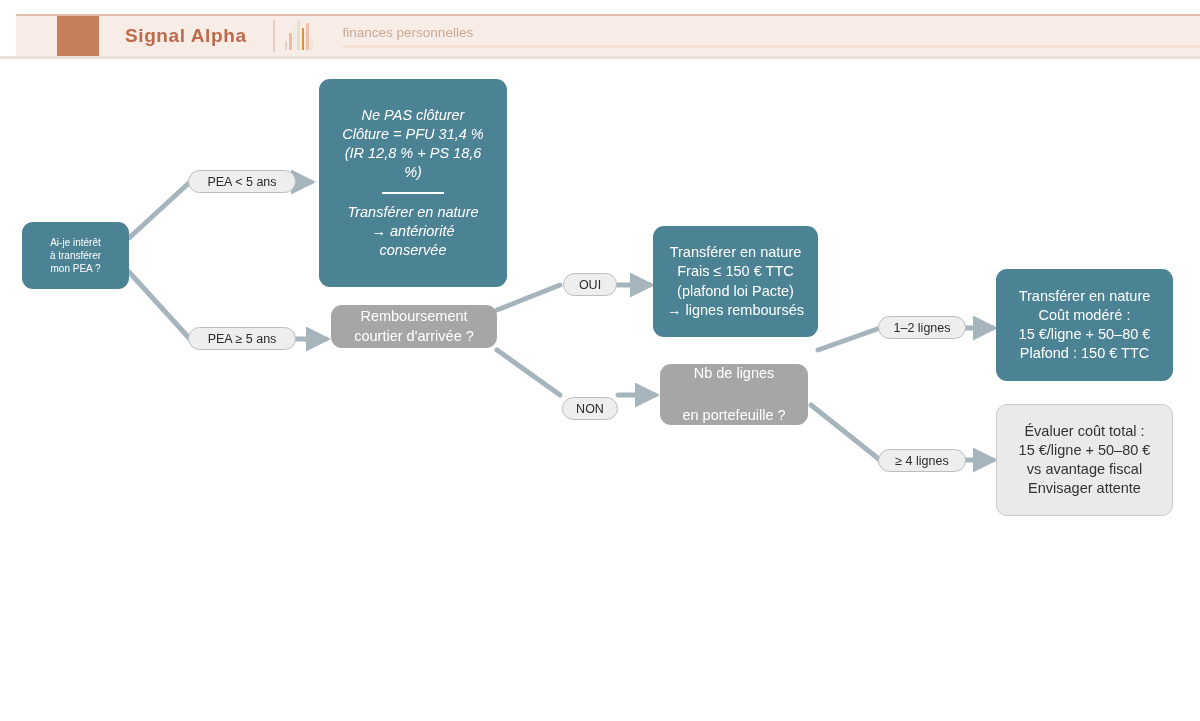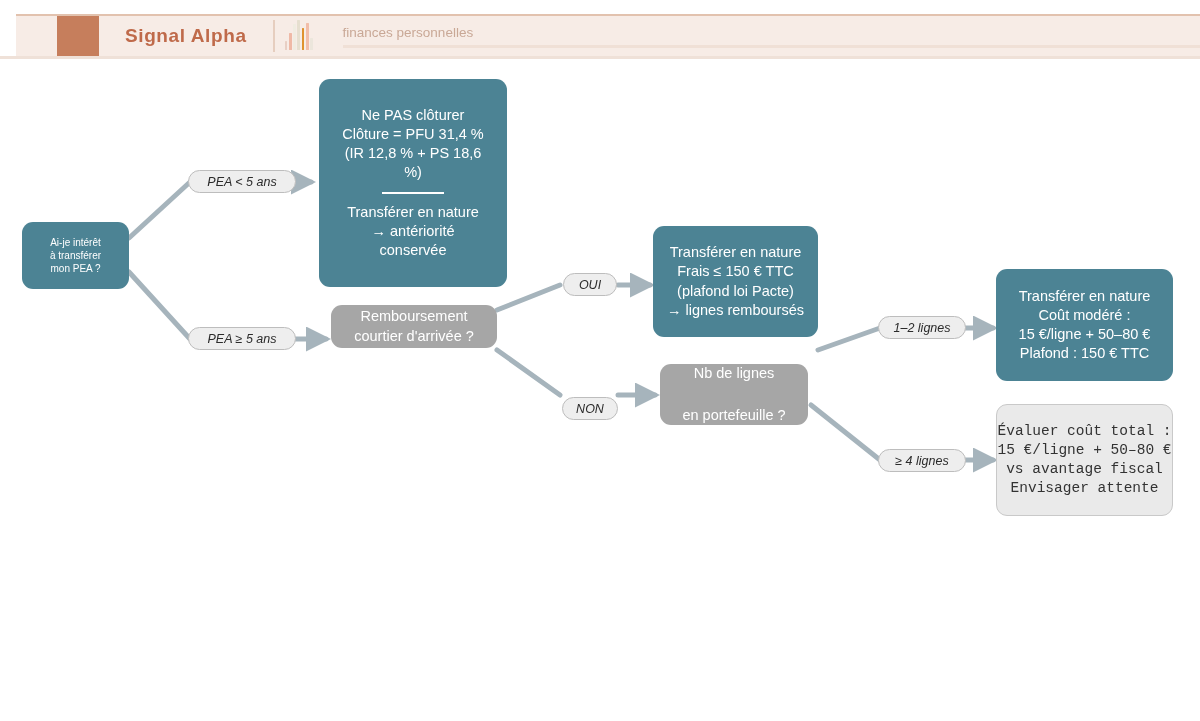--- a/index.html
+++ b/index.html
@@ -147,21 +147,20 @@
   }
 
   
   .edge-label {
     position: absolute;
     box-sizing: border-box;
     background: #eeeeee;
     border: 1px solid #bdbdbd;
     border-radius: 12px;
     font-size: 12.5px;
-    font-style: italic;
     color: #2b2b2b;
     display: flex;
     align-items: center;
     justify-content: center;
     white-space: nowrap;
     padding: 0 10px;
     height: 23px;
   }
 </style>
 </head>
@@ -222,21 +221,21 @@
       <path d="M 965 400 L 993 400" marker-end="url(#arrow)"></path>
     </g>
   </svg>
 
   <div class="node node-teal" style="left:22px; top:162px; width:107px; height:67px; font-size:10px;">
     <span class="line">Ai-je intérêt</span>
     <span class="line">à transférer</span>
     <span class="line">mon PEA ?</span>
   </div>
 
-  <div class="node node-teal" style="left:319px; top:19px; width:188px; height:208px; font-size:14.5px;">
+  <div class="node node-teal" style="left:319px; top:19px; width:188px; height:208px; font-size:14.5px;font-style:italic;">
     <span class="line">Ne PAS clôturer</span>
     <span class="line">Clôture = PFU 31,4 %</span>
     <span class="line">(IR 12,8 % + PS 18,6</span>
     <span class="line">%)</span>
     <div class="divider-rule"></div>
     <span class="line">Transférer en nature</span>
     <span class="line">→ antériorité</span>
     <span class="line">conservée</span>
   </div>
 
@@ -257,21 +256,21 @@
     <span class="line">en portefeuille ?</span>
   </div>
 
   <div class="node node-teal" style="left:996px; top:209px; width:177px; height:112px; font-size:14.5px;">
     <span class="line">Transférer en nature</span>
     <span class="line">Coût modéré :</span>
     <span class="line">15 €/ligne + 50–80 €</span>
     <span class="line">Plafond : 150 € TTC</span>
   </div>
 
-  <div class="node node-lightgray" style="left:996px; top:344px; width:177px; height:112px; font-size:14.5px;font-family:Liberation Mono, monospace;">
+  <div class="node node-lightgray" style="left:996px; top:344px; width:177px; height:112px; font-size:14.5px;">
     <span class="line">Évaluer coût total :</span>
     <span class="line">15 €/ligne + 50–80 €</span>
     <span class="line">vs avantage fiscal</span>
     <span class="line">Envisager attente</span>
   </div>
 
   <div class="edge-label" style="left:188px; top:110px; width:108px;">PEA &lt; 5 ans</div>
 
   <div class="edge-label" style="left:188px; top:267px; width:108px;">PEA ≥ 5 ans</div>
 

